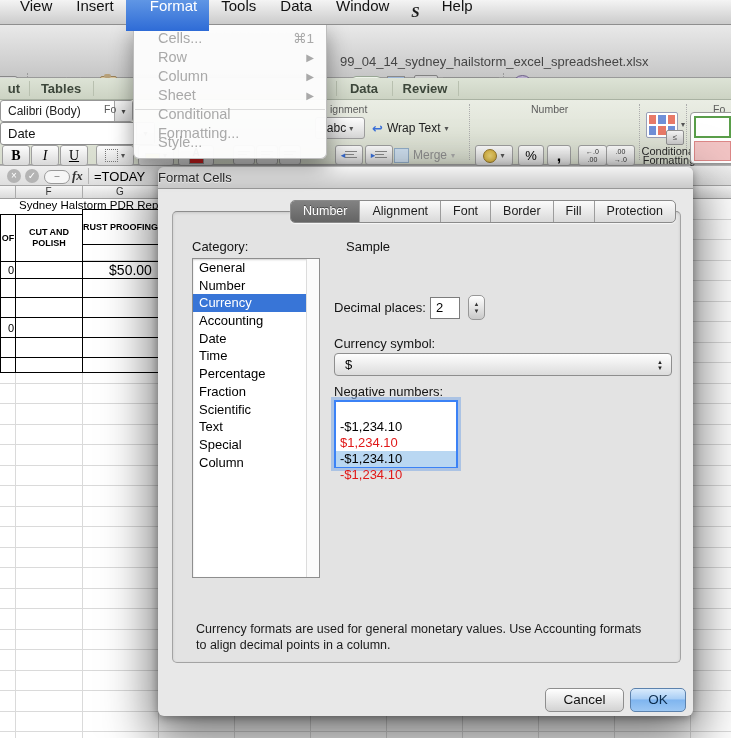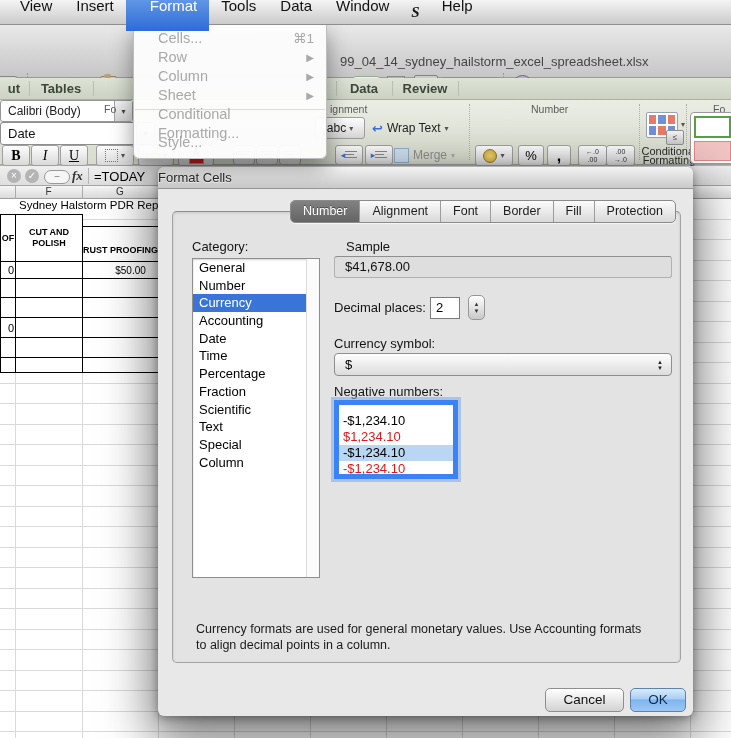--- a/index.html
+++ b/index.html
@@ -129,21 +129,21 @@
   .chsep{position:absolute;top:0;width:1px;height:13px;background:#ababab;}
   #gridarea{left:0;top:13px;width:731px;height:539px;position:absolute;
     background:repeating-linear-gradient(to bottom,transparent 0,transparent 19.5px,#dadada 19.5px,#dadada 20.5px);}
   .vline{position:absolute;top:0;width:1px;height:539px;background:#dadada;}
   #titlerow{left:0;top:13px;width:158px;height:15px;background:#fff;position:absolute;
     font-size:11.5px;color:#000;white-space:nowrap;overflow:hidden;padding-left:19px;box-sizing:border-box;}
   .tcell{position:absolute;background:#fff;border:1px solid #000;box-sizing:border-box;
     display:flex;align-items:center;justify-content:center;text-align:center;}
   .hcell{font-size:9px;font-weight:bold;line-height:1.2;}
   .frag{justify-content:flex-end;padding-right:1px;font-size:11px;overflow:hidden;}
-  .val{font-size:10px;padding-left:20px;}
+  .val{font-size:14px;padding-left:20px;}
 
   
   #dialog{left:158px;top:167px;width:535px;height:549px;background:#e8e8e8;border-radius:6px;
     box-shadow:0 18px 50px 6px rgba(0,0,0,0.55),0 2px 8px rgba(0,0,0,0.35);z-index:60;}
   #dlg-titlebar{left:0;top:0;width:535px;height:22px;border-radius:6px 6px 0 0;position:absolute;
     background:linear-gradient(#f3f3f3,#c9c9c9);border-bottom:1px solid #979797;box-sizing:border-box;
     text-align:left;font-size:13px;color:#2a2a2a;line-height:21px;text-shadow:0 1px 0 rgba(255,255,255,0.7);}
   #dlg-tabs{left:132px;top:33px;position:absolute;display:flex;border:1px solid #8a8a8a;border-radius:5px;
     overflow:hidden;background:linear-gradient(#fbfbfb,#d9d9d9);box-shadow:0 1px 1px rgba(255,255,255,.7);z-index:3;}
   .dtab{height:21px;line-height:21px;padding:0 12px;font-size:12.5px;color:#1c1c1c;border-left:1px solid #9c9c9c;}
@@ -164,22 +164,22 @@
   #decinput{left:272px;top:130px;width:30px;height:22px;position:absolute;background:#fff;border:1px solid #7c7c7c;
     box-sizing:border-box;font-size:13px;color:#000;line-height:20px;padding-left:5px;}
   #stepper{left:310px;top:128px;width:17px;height:25px;position:absolute;border:1px solid #979797;border-radius:5px;
     background:linear-gradient(#fff,#c9c9c9);box-sizing:border-box;display:flex;flex-direction:column;
     align-items:center;justify-content:center;font-size:6px;color:#333;line-height:7px;}
   #currencypopup{left:176px;top:186px;width:338px;height:23px;position:absolute;border:1px solid #8e8e8e;
     border-radius:4px;background:linear-gradient(#fefefe,#dcdcdc);box-sizing:border-box;
     display:flex;align-items:center;}
   #currencypopup .val{flex:1;font-size:13px;color:#000;padding-left:10px;}
   #popup-arrows{font-size:6px;line-height:6px;color:#222;padding-right:8px;text-align:center;}
-  #neglist{left:176px;top:233px;width:124px;height:79px;position:absolute;background:#fff;
-    border:5px solid #3b82f6;box-shadow:0 0 0 3px rgba(125,170,230,0.55);box-sizing:border-box;padding-top:8px;}
+  #neglist{left:176px;top:233px;width:124px;height:68px;position:absolute;background:#fff;
+    border:2px solid #3b82f6;box-shadow:0 0 0 3px rgba(125,170,230,0.55);box-sizing:border-box;padding-top:17px;}
   .nitem{height:16px;line-height:16px;font-size:13px;padding-left:4px;white-space:nowrap;}
   .n-black{color:#000;}
   .n-red{color:#e01818;}
   .nitem.sel{background:#b9d7f2;}
   #dlg-desc{left:38px;top:455px;width:452px;position:absolute;font-size:12.5px;color:#1a1a1a;line-height:15.5px;}
   .dlgbtn{position:absolute;top:521px;height:24px;border:1px solid #8e8e8e;border-radius:5px;
     background:linear-gradient(#ffffff,#d2d2d2);font-size:13.5px;color:#111;text-align:center;line-height:22px;
     box-sizing:border-box;}
   #btn-cancel{left:387px;width:79px;}
   #btn-ok{left:472px;width:56px;border-color:#5c82ad;color:#0c2d4e;
@@ -205,21 +205,21 @@
       <div class="vline" style="left:386px"></div>
     <div class="vline" style="left:462px"></div>
       <div class="vline" style="left:538px"></div>
     <div class="vline" style="left:614px"></div>
       <div class="vline" style="left:690px"></div>
   </div>
   <div id="titlerow">Sydney Halstorm PDR Repai</div>
 
   <div class="tcell hcell" style="left:0;top:28px;width:16px;height:48px">OF</div>
   <div class="tcell hcell" style="left:15px;top:28px;width:68px;height:48px">CUT AND POLISH</div>
-  <div class="tcell hcell" style="left:82px;top:40px;width:77px;height:48px">RUST PROOFING</div>
+  <div class="tcell hcell" style="left:82px;top:23px;width:77px;height:36px">RUST PROOFING</div>
 
   <div class="tcell frag" style="left:0;top:75px;width:16px;height:18px">0</div>
   <div class="tcell" style="left:15px;top:75px;width:68px;height:18px"></div>
   <div class="tcell val" style="left:82px;top:75px;width:77px;height:18px">$50.00</div>
   <div class="tcell" style="left:0;top:92px;width:16px;height:20px"></div>
   <div class="tcell" style="left:15px;top:92px;width:68px;height:20px"></div>
   <div class="tcell" style="left:82px;top:92px;width:77px;height:20px"></div>
   <div class="tcell" style="left:0;top:111px;width:16px;height:21px"></div>
   <div class="tcell" style="left:15px;top:111px;width:68px;height:21px"></div>
   <div class="tcell" style="left:82px;top:111px;width:77px;height:21px"></div>
@@ -433,21 +433,20 @@
     <div class="citem">Percentage</div>
     <div class="citem">Fraction</div>
     <div class="citem">Scientific</div>
     <div class="citem">Text</div>
     <div class="citem">Special</div>
     <div class="citem">Column</div>
     <div id="catscroll"></div>
   </div>
 
   <div class="dlabel" style="left:188px;top:72px">Sample</div>
-  <div id="samplefield">$41,678.00</div>
 
   <div class="dlabel" style="left:176px;top:133px">Decimal places:</div>
   <div id="decinput">2</div>
   <div id="stepper">
     <span>▲</span>
     <span>▼</span>
   </div>
 
   <div class="dlabel" style="left:176px;top:169px">Currency symbol:</div>
   <div id="currencypopup">

